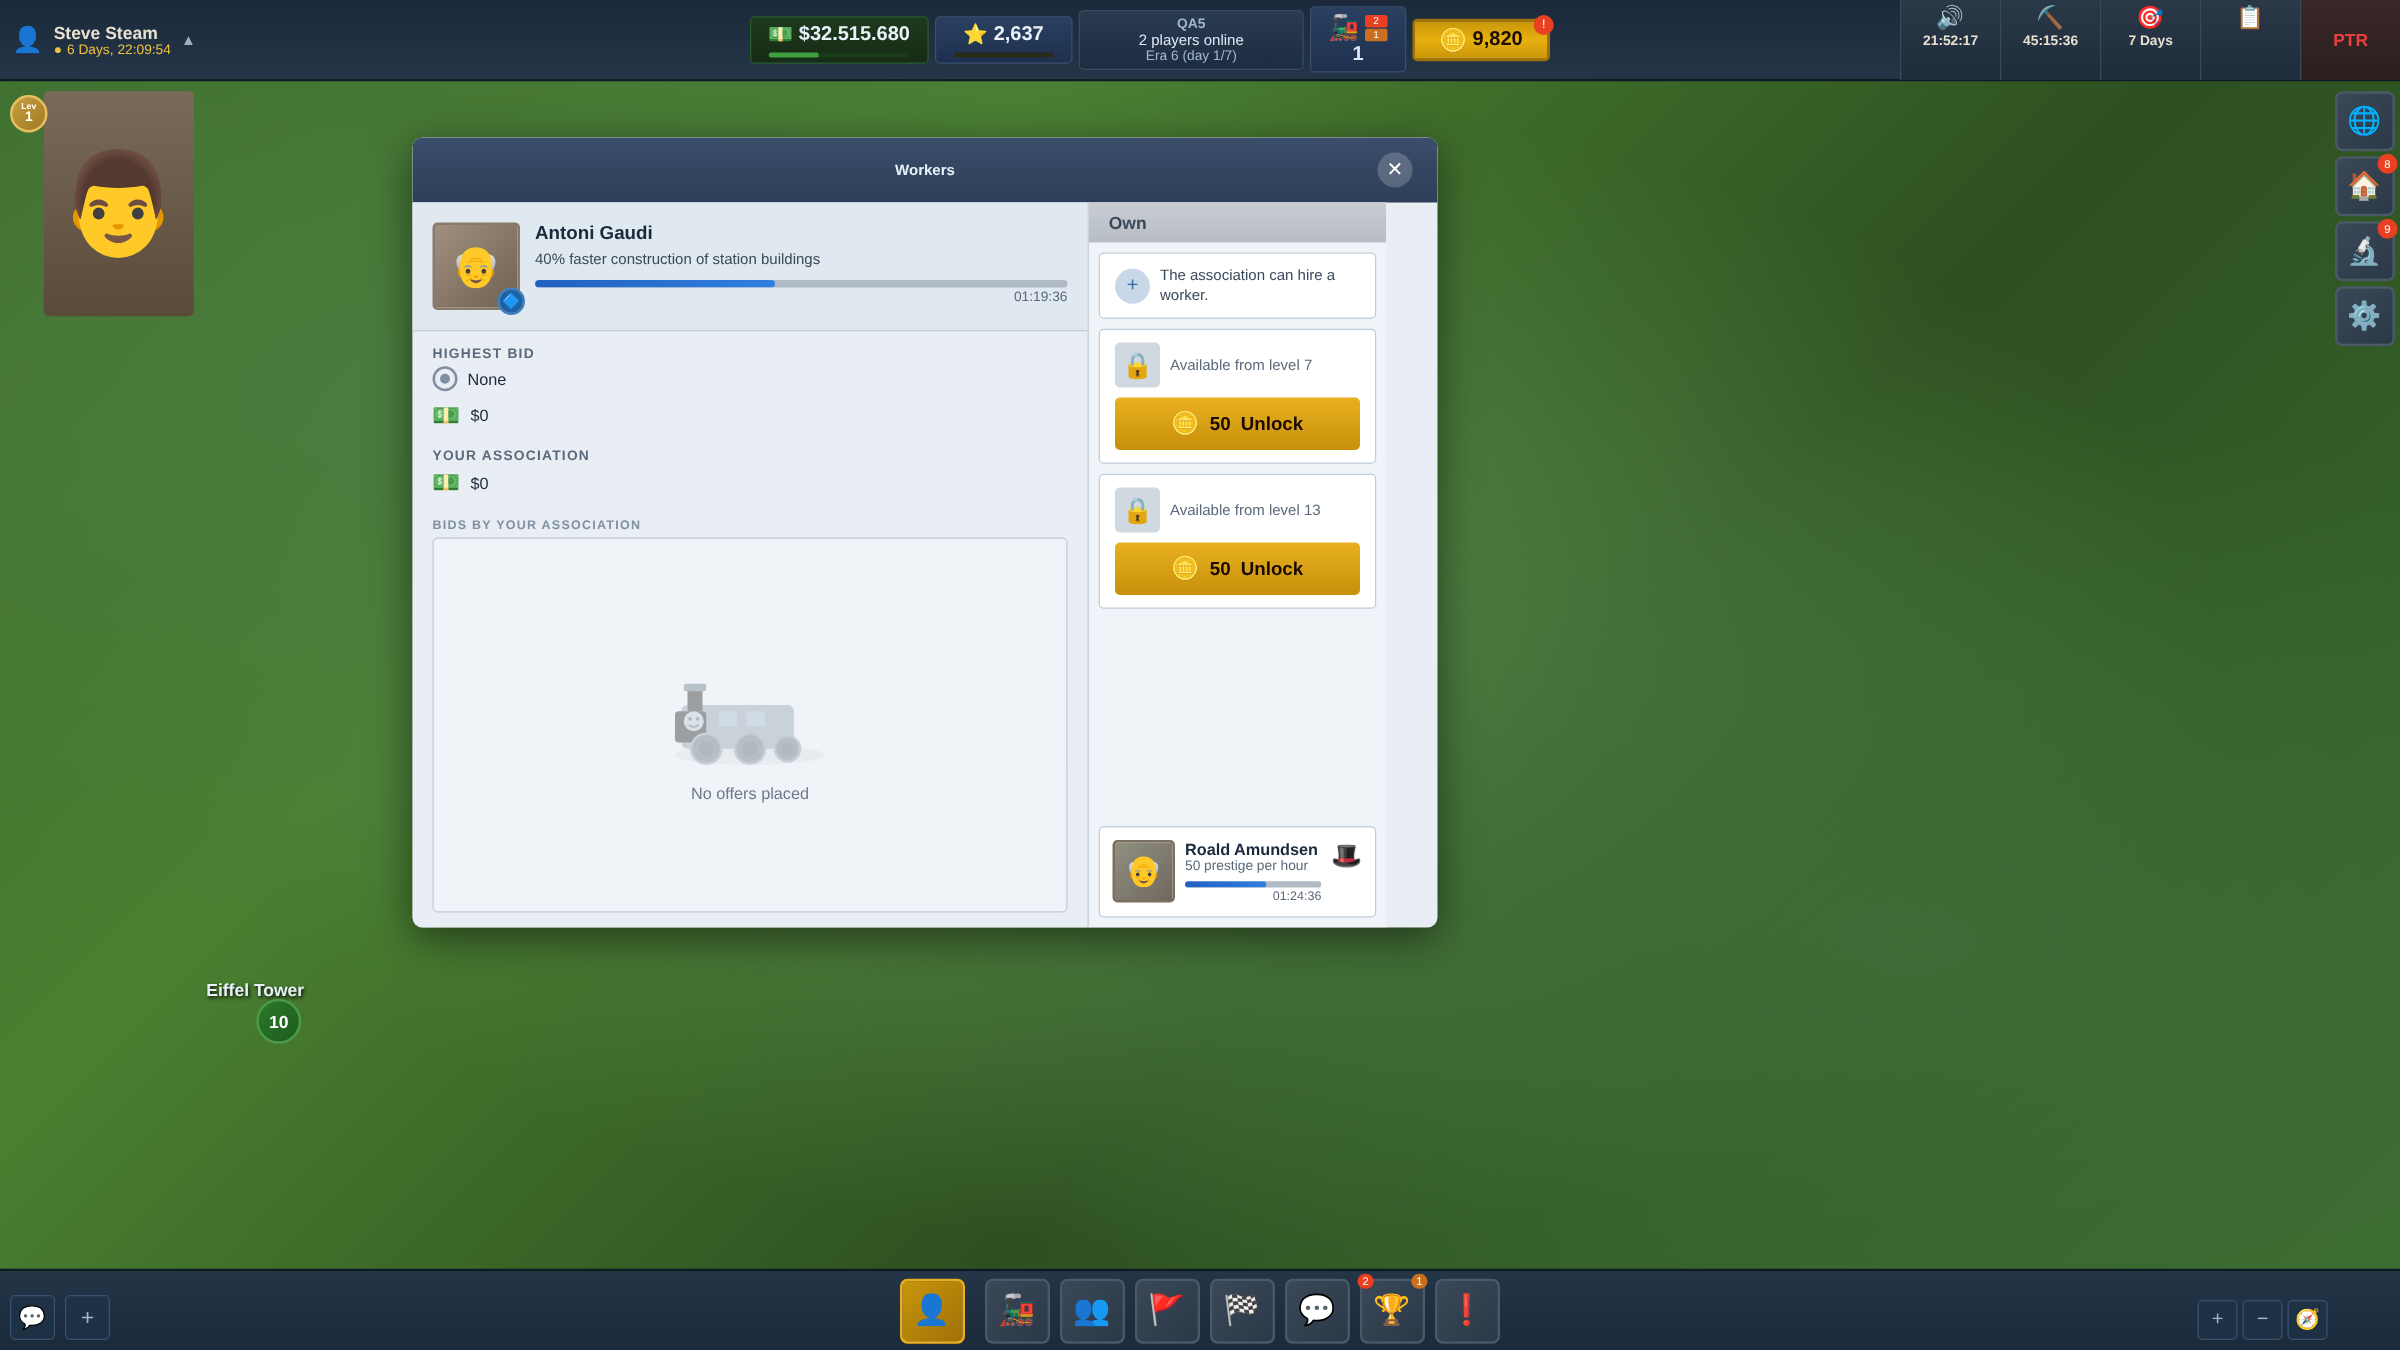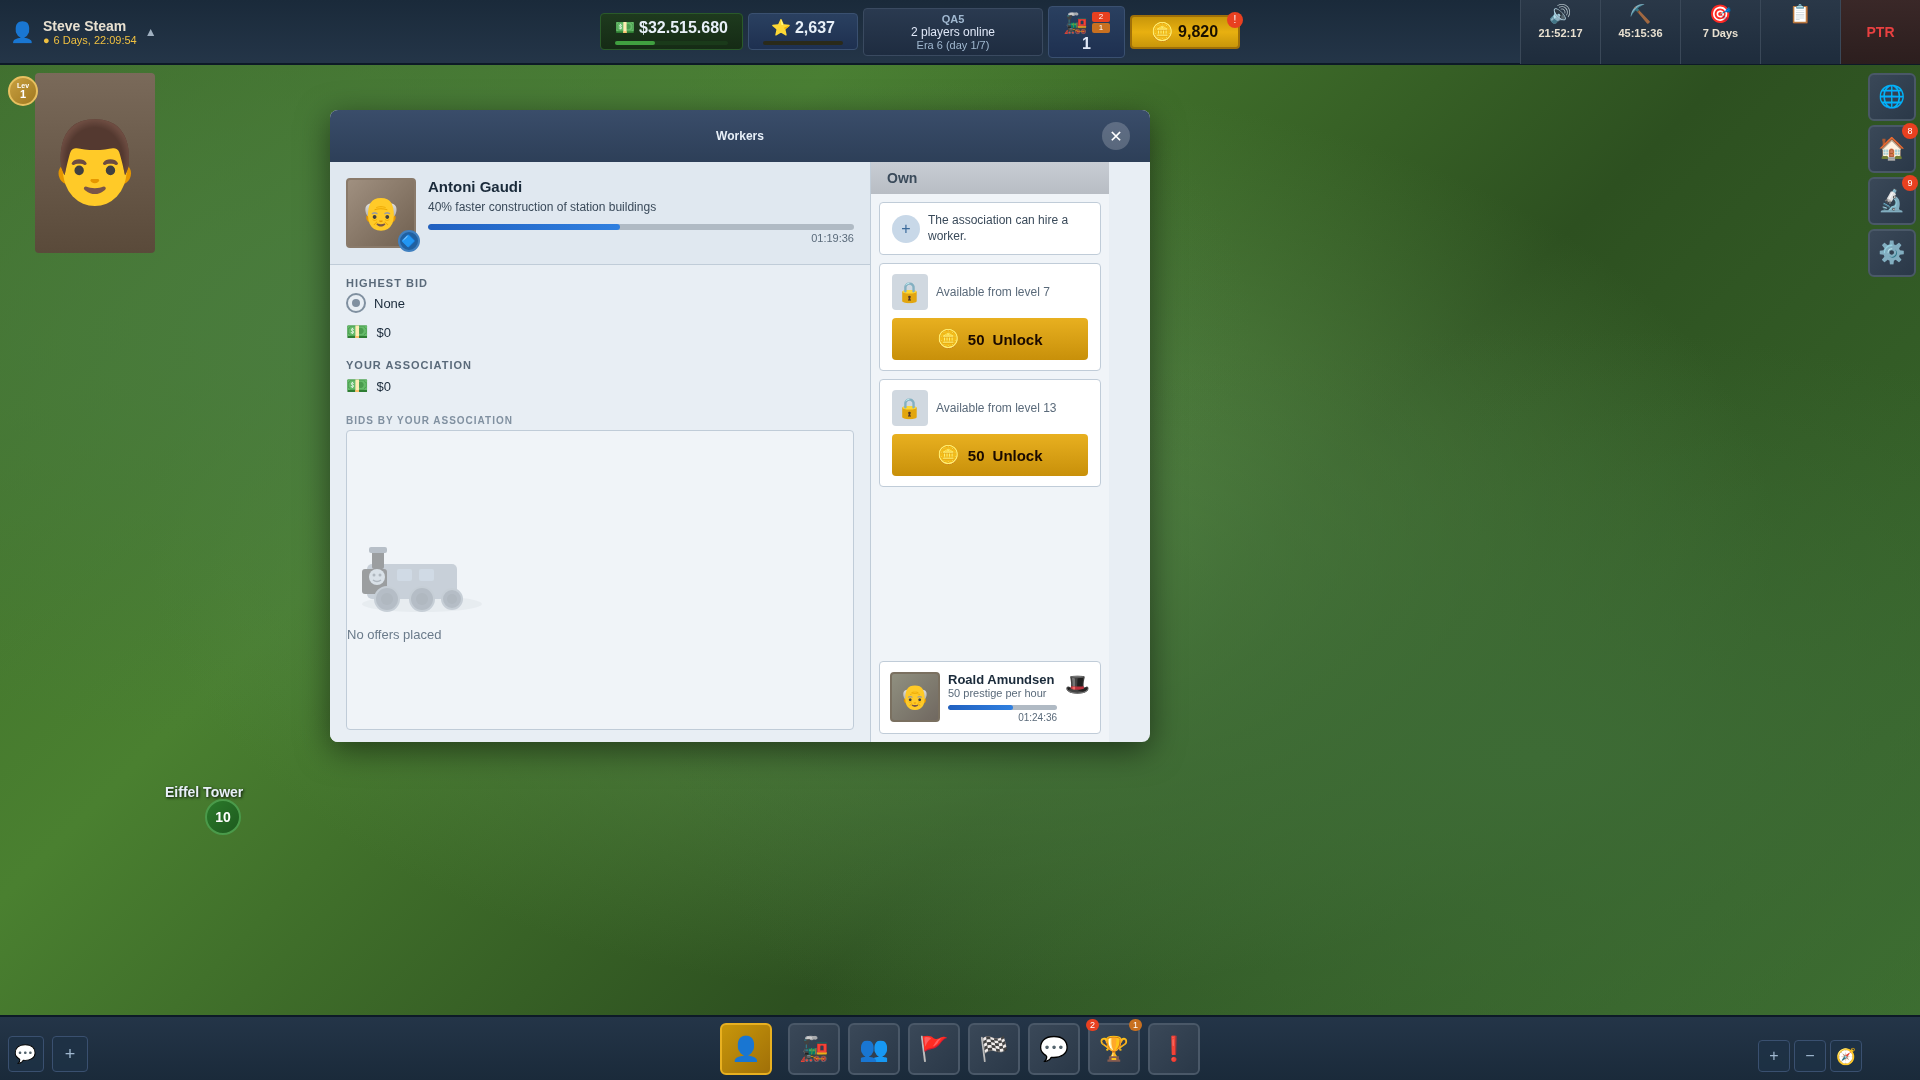--- a/index.html
+++ b/index.html
@@ -429,21 +429,21 @@
       gap: 4px;
     }
 
     .bids-area {
       flex: 1;
       border: 1px solid #c0ccd8;
       background: #f0f4f8;
       border-radius: 4px;
       display: flex;
       flex-direction: column;
-      align-items: flex-start;
+      align-items: center;
       justify-content: center;
       min-height: 300px;
       position: relative;
       overflow: hidden;
     }
 
     .no-offers-text {
       color: #6a7a8a;
       font-size: 13px;
       margin-top: 8px;

